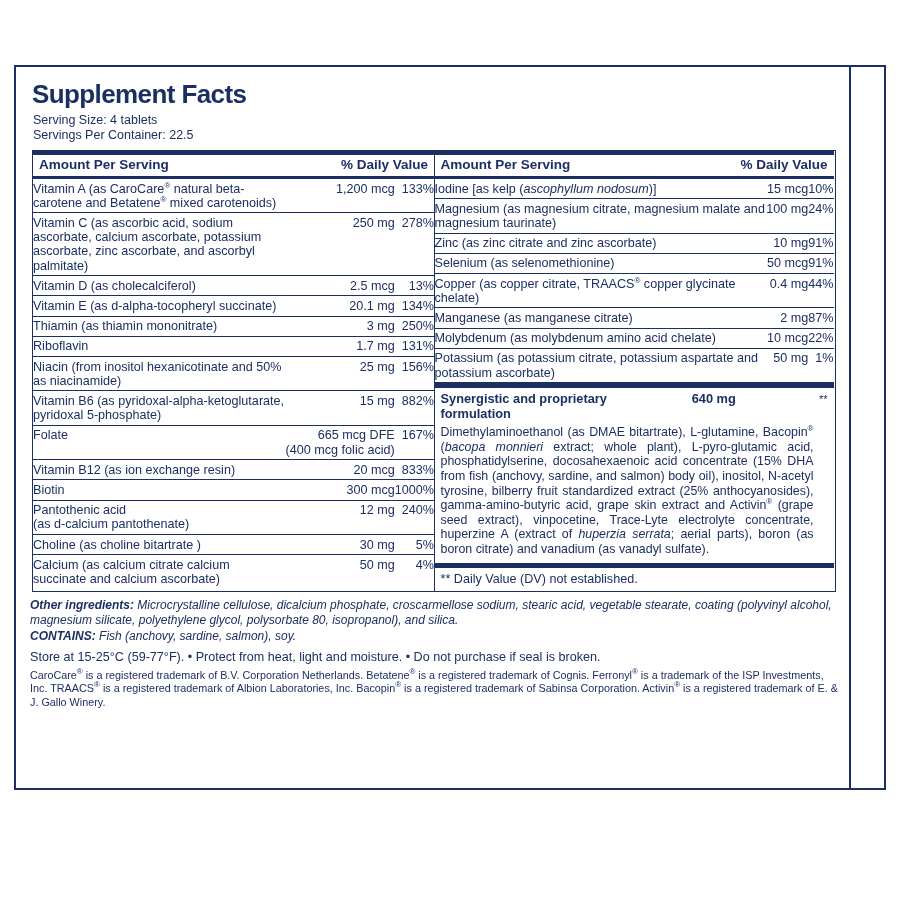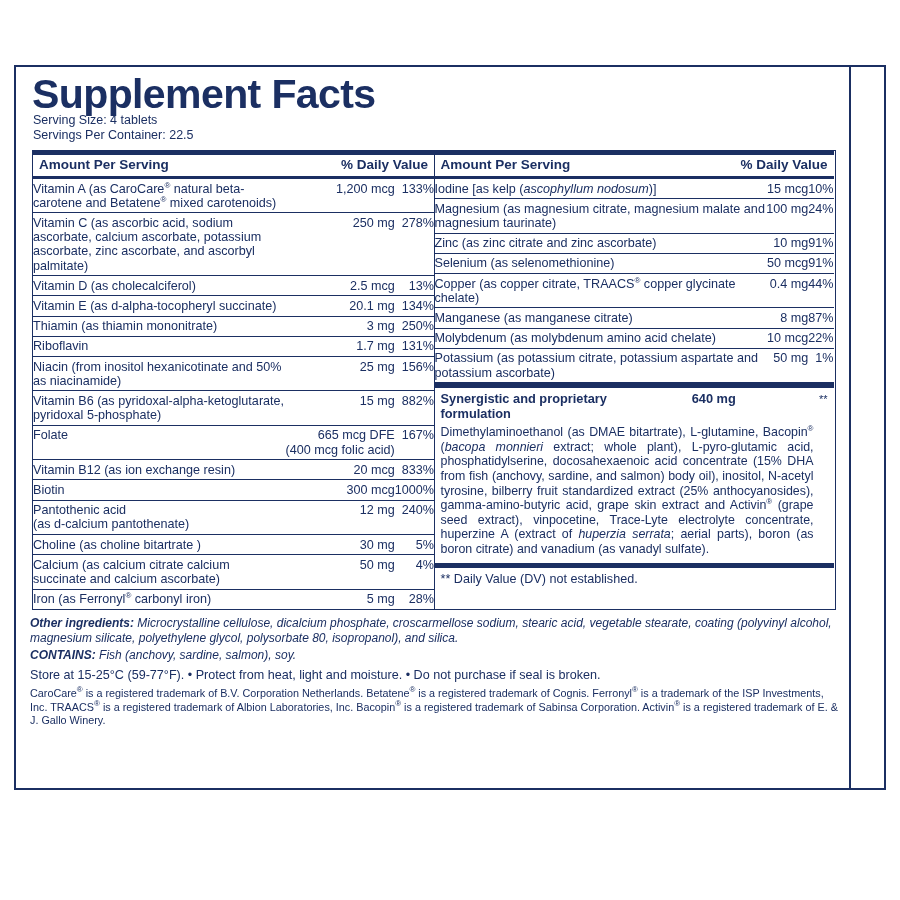--- a/index.html
+++ b/index.html
@@ -37,21 +37,21 @@
   .warnrot b{font-weight:bold;}
 
   
   .content{
     position:absolute;left:16px;top:67px;width:833px;height:721px;
     box-sizing:border-box;
     padding:0 10px;
   }
 
   .title{
-    font-size:41px;font-weight:bold;letter-spacing:-0.6px;
+    font-size:26px;font-weight:bold;letter-spacing:-0.6px;
     margin:10px 0 2px 6px;line-height:34px;
   }
   .serving{font-size:12.5px;line-height:15px;margin-left:7px;}
 
   
   .tblbox{
     position:relative;
     margin:7px 0 0 6px;
     width:804px;
     border:1.5px solid #1b2f62;
@@ -196,25 +196,20 @@
               <tr>
                 <td class="nm">Choline (as choline bitartrate )</td>
                 <td class="amt">30 mg</td>
                 <td class="dv">5%</td>
               </tr>
               <tr>
                 <td class="nm">Calcium (as calcium citrate calcium succinate and calcium ascorbate)</td>
                 <td class="amt">50 mg</td>
                 <td class="dv">4%</td>
               </tr>
-              <tr>
-                <td class="nm">Iron (as Ferronyl<sup class="rt">®</sup> carbonyl iron)</td>
-                <td class="amt">5 mg</td>
-                <td class="dv">28%</td>
-              </tr>
             </tbody>
         </table>
       </div>
 
       <div class="col colR">
         <div class="hdrbar"></div>
         <div class="hdrrow">
           <span>Amount Per Serving</span>
           <span>% Daily Value</span>
         </div>
@@ -240,21 +235,21 @@
                 <td class="amt">50 mcg</td>
                 <td class="dv">91%</td>
               </tr>
               <tr>
                 <td class="nm">Copper (as copper citrate, TRAACS<sup class="rt">®</sup> copper glycinate chelate)</td>
                 <td class="amt">0.4 mg</td>
                 <td class="dv">44%</td>
               </tr>
               <tr>
                 <td class="nm">Manganese (as manganese citrate)</td>
-                <td class="amt">8 mg</td>
+                <td class="amt">2 mg</td>
                 <td class="dv">87%</td>
               </tr>
               <tr>
                 <td class="nm">Molybdenum (as molybdenum amino acid chelate)</td>
                 <td class="amt">10 mcg</td>
                 <td class="dv">22%</td>
               </tr>
               <tr>
                 <td class="nm">Potassium (as potassium citrate, potassium aspartate and potassium ascorbate)</td>
                 <td class="amt">50 mg</td>

